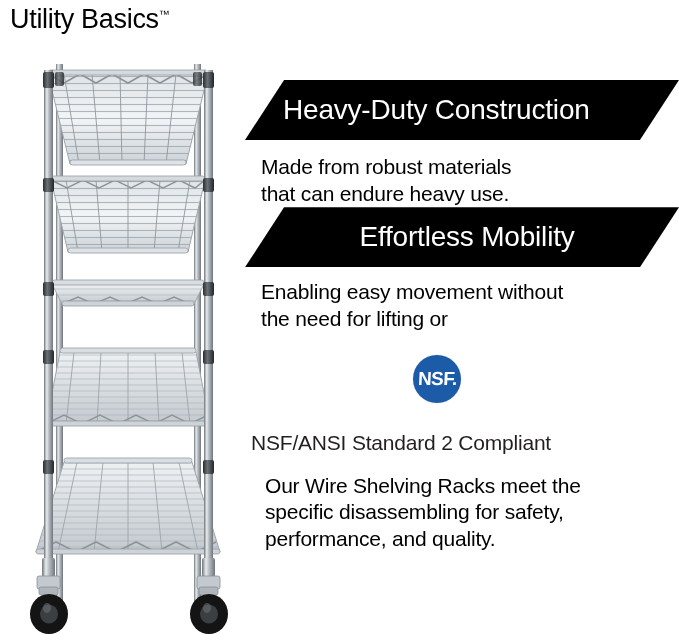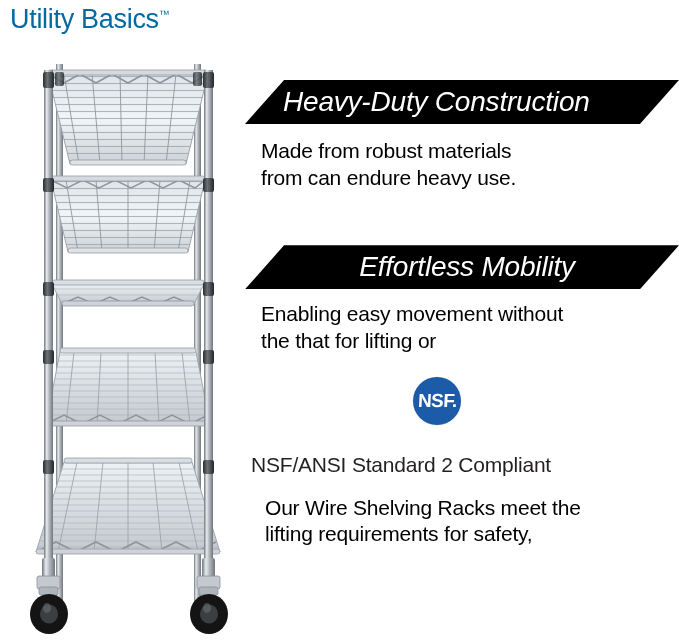--- a/index.html
+++ b/index.html
@@ -10,33 +10,33 @@
     color:#231f20;
     overflow:hidden;
     position:relative;
   }
   .stage{position:absolute;inset:0;}
 
   
   .brand{
     position:absolute;left:10px;top:4px;
     font-size:27px;font-weight:400;letter-spacing:-0.3px;
-    color:#0369a1;white-space:nowrap;
+    color:#000000;white-space:nowrap;
   }
   .brand .tm{font-size:11px;vertical-align:super;letter-spacing:0;}
 
   
   .product{position:absolute;left:18px;top:52px;width:220px;height:591px;}
   .product svg{display:block;width:100%;height:100%;}
 
   
   .content{position:absolute;left:245px;top:80px;width:434px;}
 
   .banner{
-    position:relative;height:44px;margin-bottom:6px;font-style:italic;
+    position:relative;height:60px;margin-bottom:6px;
   }
   .banner .shape{
     position:absolute;inset:0;
     background:#000000;
     clip-path:polygon(9% 0, 100% 0, 91% 100%, 0 100%);
   }
   .banner .btext{
     position:absolute;inset:0;
     display:flex;align-items:center;
     color:#ffffff;
@@ -228,37 +228,38 @@
   </div>
 
   <div class="content">
 
     <div class="banner b1">
       <div class="shape"></div>
       <div class="btext">Heavy-Duty Construction</div>
     </div>
     <p class="para blk-heavy">
       <span class="ln">Made from robust materials</span>
-      <span class="ln">from can endure heavy use.</span>
+      <span class="ln">that can endure heavy use.</span>
     </p>
 
-    <div class="banner b2" style="margin-top:54px;">
+    <div class="banner b2" style="">
       <div class="shape"></div>
       <div class="btext">Effortless Mobility</div>
     </div>
     <p class="para blk-mob">
       <span class="ln">Enabling easy movement without</span>
-      <span class="ln">the that for lifting or</span>
+      <span class="ln">the need for lifting or</span>
     </p>
 
     <div class="nsf-wrap">
       <div class="nsf">
         <span>NSF.</span>
       </div>
     </div>
     <div class="nsf-line">NSF/ANSI Standard 2 Compliant</div>
     <p class="para blk-nsf-para">
       <span class="ln">Our Wire Shelving Racks meet the</span>
-      <span class="ln">lifting requirements for safety,</span>
+      <span class="ln">specific disassembling for safety,</span>
+      <span class="ln">performance, and quality.</span>
     </p>
 
   </div>
 </div>
 
 </body></html>

